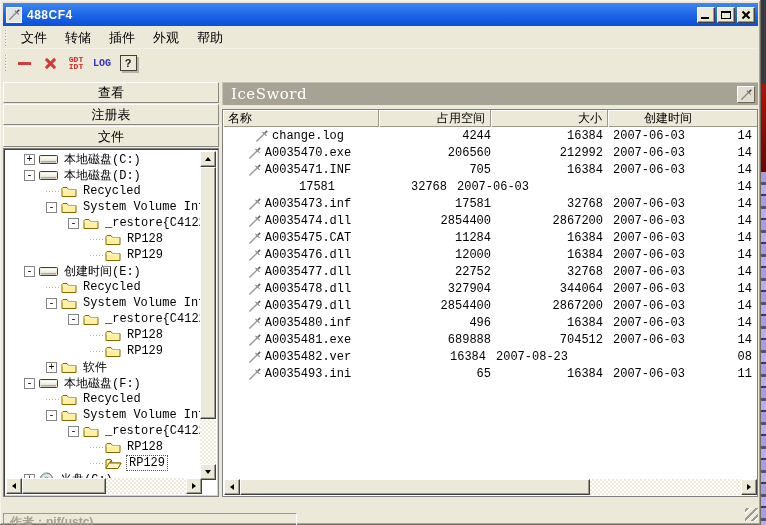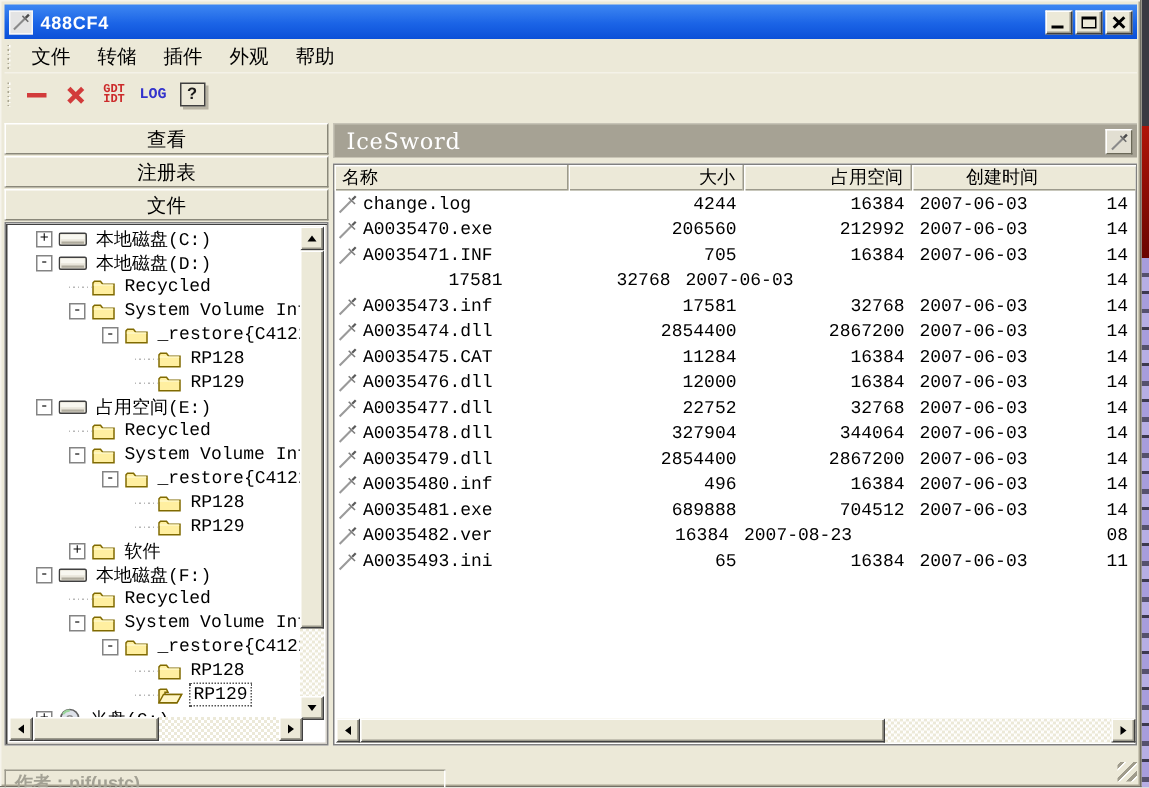--- a/index.html
+++ b/index.html
@@ -117,21 +117,21 @@
   .hcell { border-right:1px solid #9C9A8C; box-shadow:inset 1px 1px 0 #FFF, inset 0 -1px 0 #9C9A8C;
       font-size:12px; line-height:16px; padding:0 5px; white-space:nowrap; overflow:hidden; cursor:default; }
   .c-name   { width:156px; }
   .c-size   { width:117px; text-align:right; }
   .c-space  { width:112px; text-align:right; }
   .c-created{ flex:1; border-right:none;padding-left:36px; }
 
   #list-rows { height:255px; overflow:hidden; }
   .lrow { display:flex; height:17px; align-items:center;
       font-family:"Liberation Mono","DejaVu Sans Mono",monospace; font-size:12px; cursor:default; }
-  .lcell { padding:16px 5px; white-space:nowrap; overflow:hidden; }
+  .lcell { padding:16px 5px; white-space:nowrap; overflow:hidden;justify-content:center; }
   .lrow .c-name { display:flex; align-items:center; padding-left:2px; }
   .lrow .c-name .file-icon { margin-right:3px; flex:0 0 auto; display:flex; }
   .lrow .c-created { display:flex; }
   .lrow .c-created .time { margin-left:auto; }
 
   #list-hscroll { position:absolute; left:1px; bottom:1px; width:533px; height:16px; }
 
   
   #statusbar { position:absolute; left:3px; top:501px; width:755px; height:21px; }
   #status-box { position:absolute; left:0; top:12px; width:294px; height:18px;
@@ -297,21 +297,21 @@
             <div class="tree-row">
               <span class="t-spacer" style="width: 18px;"></span>
               <span class="expand-box">-</span>
               <span class="tree-icon">
                 <svg width="19" height="13" viewBox="0 0 19 13">
                   <rect x="0.5" y="2.5" width="18" height="8" rx="1" fill="#E8E5DA" stroke="#404040"></rect>
                   <rect x="1.5" y="3.5" width="16" height="3" fill="#F8F7F0"></rect>
                   <rect x="2" y="8" width="15" height="1.5" fill="#B0AC9E"></rect>
                 </svg>
               </span>
-              <span class="tree-label">占用空间(E:)</span>
+              <span class="tree-label">创建时间(E:)</span>
             </div>
             <div class="tree-row">
               <span class="t-spacer" style="width: 40px;"></span>
               <span class="box-gap"></span>
               <span class="tree-icon">
                 <svg width="16" height="13" viewBox="0 0 16 13">
                   <path d="M1 3.5 L1 11.5 L15 11.5 L15 4.5 L7.5 4.5 L6 2.5 L2 2.5 Z" fill="#FFEFA0" stroke="#806A00"></path>
                   <path d="M1.5 5 L14.5 5" stroke="#FFF8C8"></path>
                 </svg>
               </span>
@@ -483,22 +483,22 @@
             <line x1="1.5" y1="13.5" x2="10" y2="5" stroke="#8a8a8a" stroke-width="1.6"></line>
             <line x1="8" y1="3" x2="12.5" y2="7.5" stroke="#6a6a6a" stroke-width="1.2"></line>
             <line x1="10.5" y1="4.5" x2="13" y2="2" stroke="#4a4a4a" stroke-width="1.8"></line>
           </svg>
         </span>
       </div>
 
       <div id="list-box">
         <div id="list-header">
           <span class="hcell c-name">名称</span>
+          <span class="hcell c-space">占用空间</span>
           <span class="hcell c-size">大小</span>
-          <span class="hcell c-space">占用空间</span>
           <span class="hcell c-created">创建时间</span>
         </div>
         <div id="list-rows">
             <div class="lrow">
               <span class="lcell c-name">
                 <span class="file-icon">
                   <svg width="14" height="14" viewBox="0 0 15 15">
                     <line x1="1.5" y1="13.5" x2="10" y2="5" stroke="#9a9a9a" stroke-width="1.5"></line>
                     <line x1="8" y1="3" x2="12.5" y2="7.5" stroke="#7a7a7a" stroke-width="1.1"></line>
                     <line x1="10.5" y1="4.5" x2="13" y2="2" stroke="#5a5a5a" stroke-width="1.6"></line>

